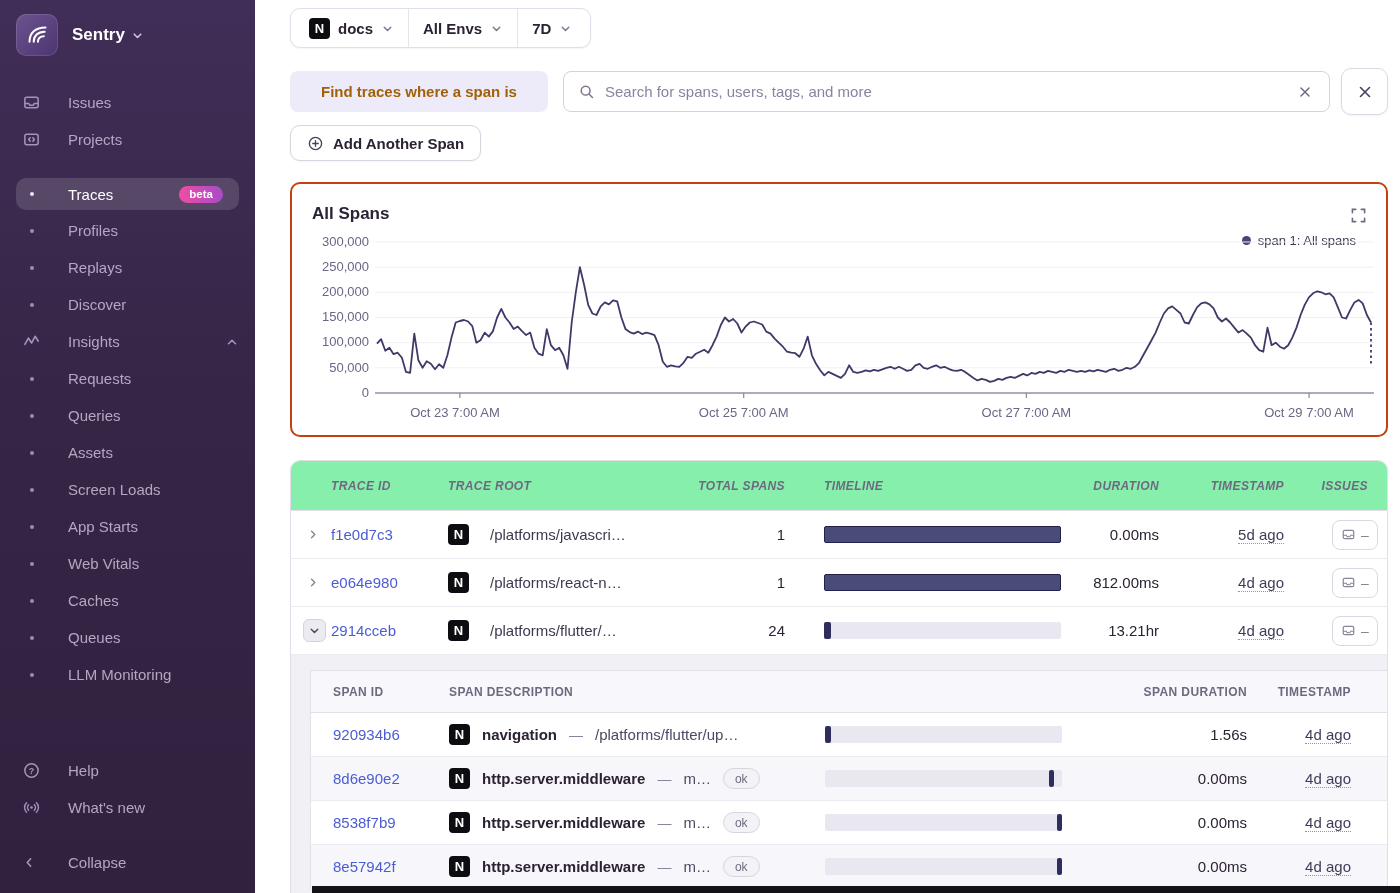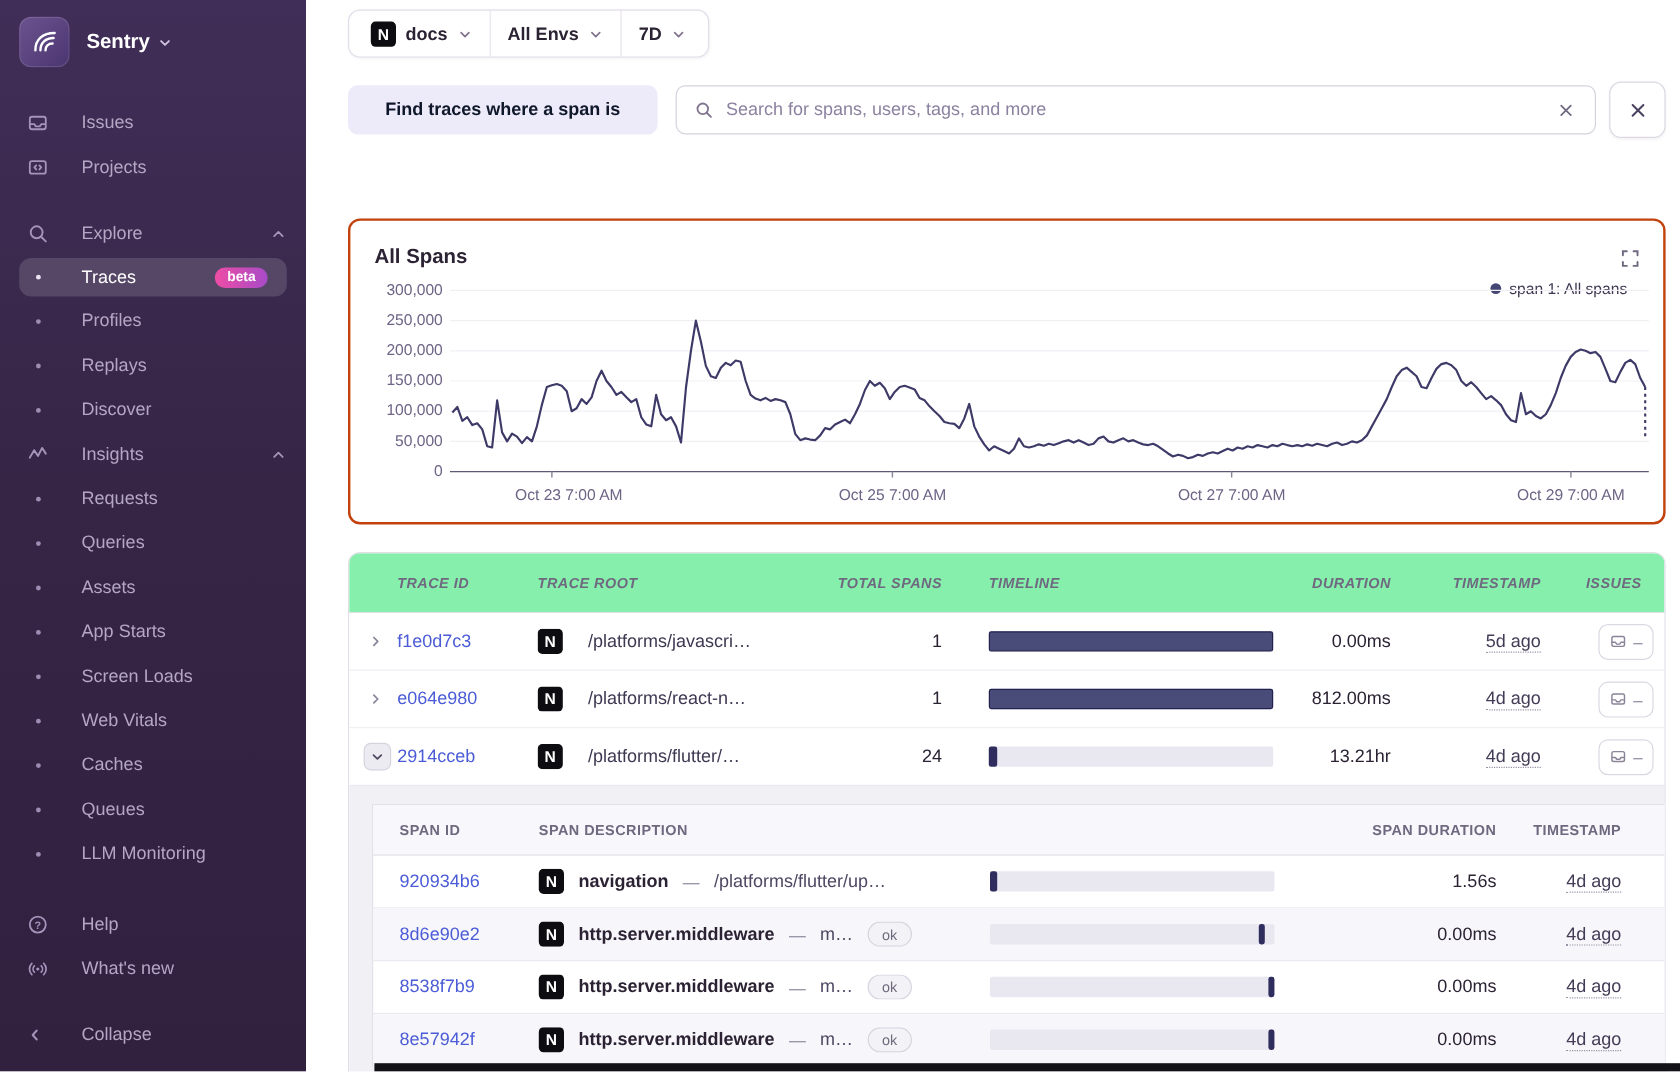--- a/index.html
+++ b/index.html
@@ -37,21 +37,21 @@
   .proj-filter { position:absolute; left:35px; top:8px; height:40px; display:flex; align-items:center;
     border:1px solid #e2dde9; border-radius:10px; background:#fff; box-shadow:0 1px 2px rgba(43,34,51,.05);
     padding:0 4px; }
   .pf-seg { display:flex; align-items:center; gap:8px; padding:0 14px; height:100%; font-size:15px; font-weight:700; color:#2b2233; cursor:pointer; }
   .pf-seg svg { color:#80748f; }
   .pf-div { width:1px; height:100%; background:#e7e3ec; }
   .nbox { width:21px; height:21px; border-radius:4px; background:#0d0d11; color:#fff; font-size:13px; font-weight:700;
     display:inline-flex; align-items:center; justify-content:center; flex:0 0 auto; }
 
   .find-pill { position:absolute; left:35px; top:71px; width:258px; height:41px; background:#edeafa; border-radius:8px;
-    display:flex; align-items:center; justify-content:center; color:#0f172a; font-size:15px; font-weight:700; }
+    display:flex; align-items:center; justify-content:center; color:#a16207; font-size:15px; font-weight:700; }
   .search-box { position:absolute; left:308px; top:71px; width:767px; height:41px; border:1px solid #d6d1dd; border-radius:8px;
     background:#fff; display:flex; align-items:center; padding:0 12px 0 14px; }
   .search-box svg.mag { color:#80748f; flex:0 0 auto; }
   .search-box input { flex:1; border:none; outline:none; font-size:15px; color:#2b2233; margin-left:10px;
     font-family:"Liberation Sans",sans-serif; background:transparent; }
   .search-box input::placeholder { color:#8c82a0; }
   .clear-x { color:#6f6880; display:flex; cursor:pointer; padding:4px; }
   .remove-span-btn { position:absolute; left:1086px; top:68px; width:47px; height:47px; border:1px solid #ddd8e4;
     border-radius:10px; background:#fff; display:flex; align-items:center; justify-content:center; color:#4a4160;
     cursor:pointer; box-shadow:0 1px 2px rgba(43,34,51,.05); }
@@ -165,34 +165,20 @@
               <rect x="3" y="4.5" width="14" height="11" rx="2"></rect>
               <path d="M8.6 8.2 7 10l1.6 1.8"></path>
               <path d="M11.4 8.2 13 10l-1.6 1.8"></path>
             </svg>
         </span>
         <span class="nlabel">Projects</span>
       </div>
 
       <div class="nav-spacer"></div>
 
-      <div class="nav-item">
-        <span class="nicon">
-          <svg width="19" height="19" viewBox="0 0 20 20" fill="none" stroke="currentColor" stroke-width="1.7" stroke-linecap="round">
-              <circle cx="9" cy="9" r="5.2"></circle>
-              <path d="M12.9 12.9 17 17"></path>
-            </svg>
-        </span>
-        <span class="nlabel">Explore</span>
-        <span class="chev">
-          <svg width="14" height="14" viewBox="0 0 20 20" fill="none" stroke="currentColor" stroke-width="2.2" stroke-linecap="round" stroke-linejoin="round">
-              <path d="M5 12.5l5-5 5 5"></path>
-            </svg>
-        </span>
-      </div>
 
       <div class="nav-item active">
         <span class="nicon">
             <span class="dot"></span>
           </span>
         <span class="nlabel">Traces</span>
         <span class="beta-badge">beta</span>
       </div>
       <div class="nav-item">
         <span class="nicon">
@@ -242,27 +228,27 @@
       <div class="nav-item">
         <span class="nicon">
             <span class="dot"></span>
           </span>
         <span class="nlabel">Assets</span>
       </div>
       <div class="nav-item">
         <span class="nicon">
             <span class="dot"></span>
           </span>
+        <span class="nlabel">Screen Loads</span>
+      </div>
+      <div class="nav-item">
+        <span class="nicon">
+            <span class="dot"></span>
+          </span>
         <span class="nlabel">App Starts</span>
-      </div>
-      <div class="nav-item">
-        <span class="nicon">
-            <span class="dot"></span>
-          </span>
-        <span class="nlabel">Screen Loads</span>
       </div>
       <div class="nav-item">
         <span class="nicon">
             <span class="dot"></span>
           </span>
         <span class="nlabel">Web Vitals</span>
       </div>
       <div class="nav-item">
         <span class="nicon">
             <span class="dot"></span>
@@ -353,20 +339,27 @@
       <span class="clear-x">
         <svg width="16" height="16" viewBox="0 0 20 20" fill="none" stroke="#6f6880" stroke-width="1.8" stroke-linecap="round">
             <path d="M5 5l10 10M15 5 5 15"></path>
           </svg>
       </span>
     </div>
     <div class="remove-span-btn">
       <svg width="18" height="18" viewBox="0 0 20 20" fill="none" stroke="currentColor" stroke-width="1.8" stroke-linecap="round">
           <path d="M5 5l10 10M15 5 5 15"></path>
         </svg>
+    </div>
+    <div class="add-span-btn">
+      <svg width="17" height="17" viewBox="0 0 20 20" fill="none" stroke="currentColor" stroke-width="1.6" stroke-linecap="round">
+          <circle cx="10" cy="10" r="7.2"></circle>
+          <path d="M10 6.8v6.4M6.8 10h6.4"></path>
+        </svg>
+      <span>Add Another Span</span>
     </div>
 
     <div class="chart-card">
       <div class="chart-title">All Spans</div>
       <span class="fullscreen-btn">
         <svg width="15" height="15" viewBox="0 0 16 16" fill="none" stroke="currentColor" stroke-width="1.7" stroke-linecap="round">
             <path d="M1.5 5V1.5H5"></path>
             <path d="M11 1.5h3.5V5"></path>
             <path d="M14.5 11v3.5H11"></path>
             <path d="M5 14.5H1.5V11"></path>
@@ -394,21 +387,21 @@
           <line x1="3" x2="1002" y1="133.83333333333331" y2="133.83333333333331" class="grid"></line>
           <line x1="3" x2="1002" y1="159" y2="159" class="axis"></line>
           <line x1="87.8996" x2="87.8996" y1="159" y2="164" class="tick"></line>
           <line x1="371.6866" x2="371.6866" y1="159" y2="164" class="tick"></line>
           <line x1="654.3802" x2="654.3802" y1="159" y2="164" class="tick"></line>
           <line x1="937.0738" x2="937.0738" y1="159" y2="164" class="tick"></line>
           <polyline points="5.0,109.7 9.1,105.1 13.3,116.7 17.4,113.7 21.6,120.2 25.7,118.7 29.9,123.8 34.0,137.9 38.1,138.9 42.3,99.6 46.4,126.3 50.6,133.8 54.7,127.3 58.8,129.8 63.0,135.3 67.1,130.3 71.3,133.8 75.4,121.3 79.5,103.6 83.7,88.5 87.8,87.0 92.0,86.0 96.1,87.5 100.3,92.1 104.4,108.7 108.5,106.2 112.7,98.6 116.8,102.6 121.0,97.1 125.1,83.5 129.3,74.9 133.4,83.5 137.5,88.5 141.7,95.1 145.8,92.6 150.0,97.1 154.1,101.1 158.2,98.6 162.4,113.7 166.5,119.7 170.7,121.3 174.8,95.1 178.9,111.2 183.1,116.2 187.2,113.7 191.4,121.3 195.5,134.8 199.7,88.5 203.8,58.3 207.9,33.2 212.1,50.8 216.2,70.9 220.4,79.5 224.5,81.0 228.7,72.4 232.8,68.4 236.9,70.4 241.1,66.4 245.2,67.4 249.4,83.5 253.5,95.1 257.6,98.1 261.8,99.6 265.9,97.6 270.1,100.1 274.2,98.6 278.4,99.6 282.5,101.1 286.6,111.2 290.8,127.8 294.9,132.8 299.1,131.3 303.2,132.3 307.3,132.8 311.5,128.8 315.6,122.8 319.8,123.8 323.9,119.7 328.1,117.7 332.2,115.7 336.3,118.7 340.5,111.2 344.6,102.6 348.8,91.0 352.9,83.5 357.0,87.5 361.2,85.0 365.3,89.5 369.5,98.6 373.6,92.6 377.8,88.5 381.9,87.5 386.0,89.0 390.2,90.5 394.3,97.6 398.5,99.6 402.6,104.6 406.7,108.7 410.9,112.7 415.0,117.7 419.2,118.7 423.3,119.2 427.4,122.8 431.6,114.7 435.7,102.6 439.9,121.3 444.0,129.8 448.2,136.3 452.3,141.4 456.4,137.9 460.6,139.9 464.7,141.9 468.9,143.9 473.0,139.9 477.1,131.3 481.3,137.9 485.4,138.9 489.6,137.9 493.7,136.3 497.9,137.4 502.0,135.8 506.1,136.9 510.3,135.3 514.4,133.8 518.6,132.8 522.7,134.8 526.9,132.8 531.0,134.8 535.1,136.9 539.3,135.8 543.4,131.3 547.6,129.8 551.7,133.8 555.8,134.8 560.0,132.8 564.1,131.3 568.3,133.8 572.4,132.8 576.5,134.8 580.7,136.3 584.8,136.9 589.0,135.8 593.1,137.9 597.3,140.9 601.4,143.9 605.5,146.4 609.7,144.9 613.8,145.9 618.0,147.9 622.1,146.9 626.3,144.9 630.4,145.9 634.5,143.9 638.7,142.9 642.8,143.9 647.0,141.9 651.1,139.9 655.2,141.4 659.4,138.9 663.5,139.9 667.7,137.9 671.8,138.9 676.0,136.9 680.1,137.9 684.2,138.9 688.4,136.9 692.5,137.9 696.7,135.8 700.8,136.9 704.9,137.9 709.1,136.9 713.2,137.9 717.4,136.3 721.5,137.4 725.6,135.8 729.8,136.9 733.9,137.9 738.1,135.8 742.2,134.8 746.4,136.9 750.5,135.8 754.6,133.8 758.8,134.8 762.9,132.8 767.1,128.8 771.2,121.3 775.4,113.7 779.5,106.2 783.6,98.6 787.8,88.5 791.9,79.5 796.1,74.4 800.2,72.4 804.3,75.9 808.5,79.5 812.6,88.5 816.8,89.5 820.9,81.0 825.0,73.4 829.2,69.4 833.3,68.4 837.5,70.4 841.6,74.4 845.8,83.5 849.9,87.5 854.0,84.5 858.2,88.5 862.3,93.6 866.5,98.6 870.6,96.1 874.8,99.6 878.9,103.6 883.0,111.2 887.2,116.2 891.3,117.7 895.5,93.6 899.6,111.2 903.7,108.7 907.9,112.7 912.0,114.7 916.2,111.2 920.3,103.6 924.5,93.6 928.6,81.0 932.7,70.9 936.9,63.4 941.0,59.3 945.2,57.3 949.3,58.3 953.4,60.3 957.6,59.3 961.7,63.4 965.9,73.4 970.0,83.5 974.1,84.5 978.3,75.9 982.4,68.4 986.6,65.9 990.7,69.4 994.9,81.0 999.0,88.5" class="line"></polyline>
           <line x1="999" x2="999" y1="88.53333333333333" y2="131.31666666666666" class="tail"></line>
         </svg>
 
-      <span class="xlab" style="left: 182px;">Oct 23 7:00 AM</span>
+      <span class="xlab" style="left: 163px;">Oct 23 7:00 AM</span>
       <span class="xlab" style="left: 451.687px;">Oct 25 7:00 AM</span>
       <span class="xlab" style="left: 734.38px;">Oct 27 7:00 AM</span>
       <span class="xlab" style="left: 1017.07px;">Oct 29 7:00 AM</span>
     </div>
 
     <div class="table-card">
       <div class="t-grid t-header">
         <div class="hcell"></div>
         <div class="hcell">TRACE ID</div>
         <div class="hcell">TRACE ROOT</div>

